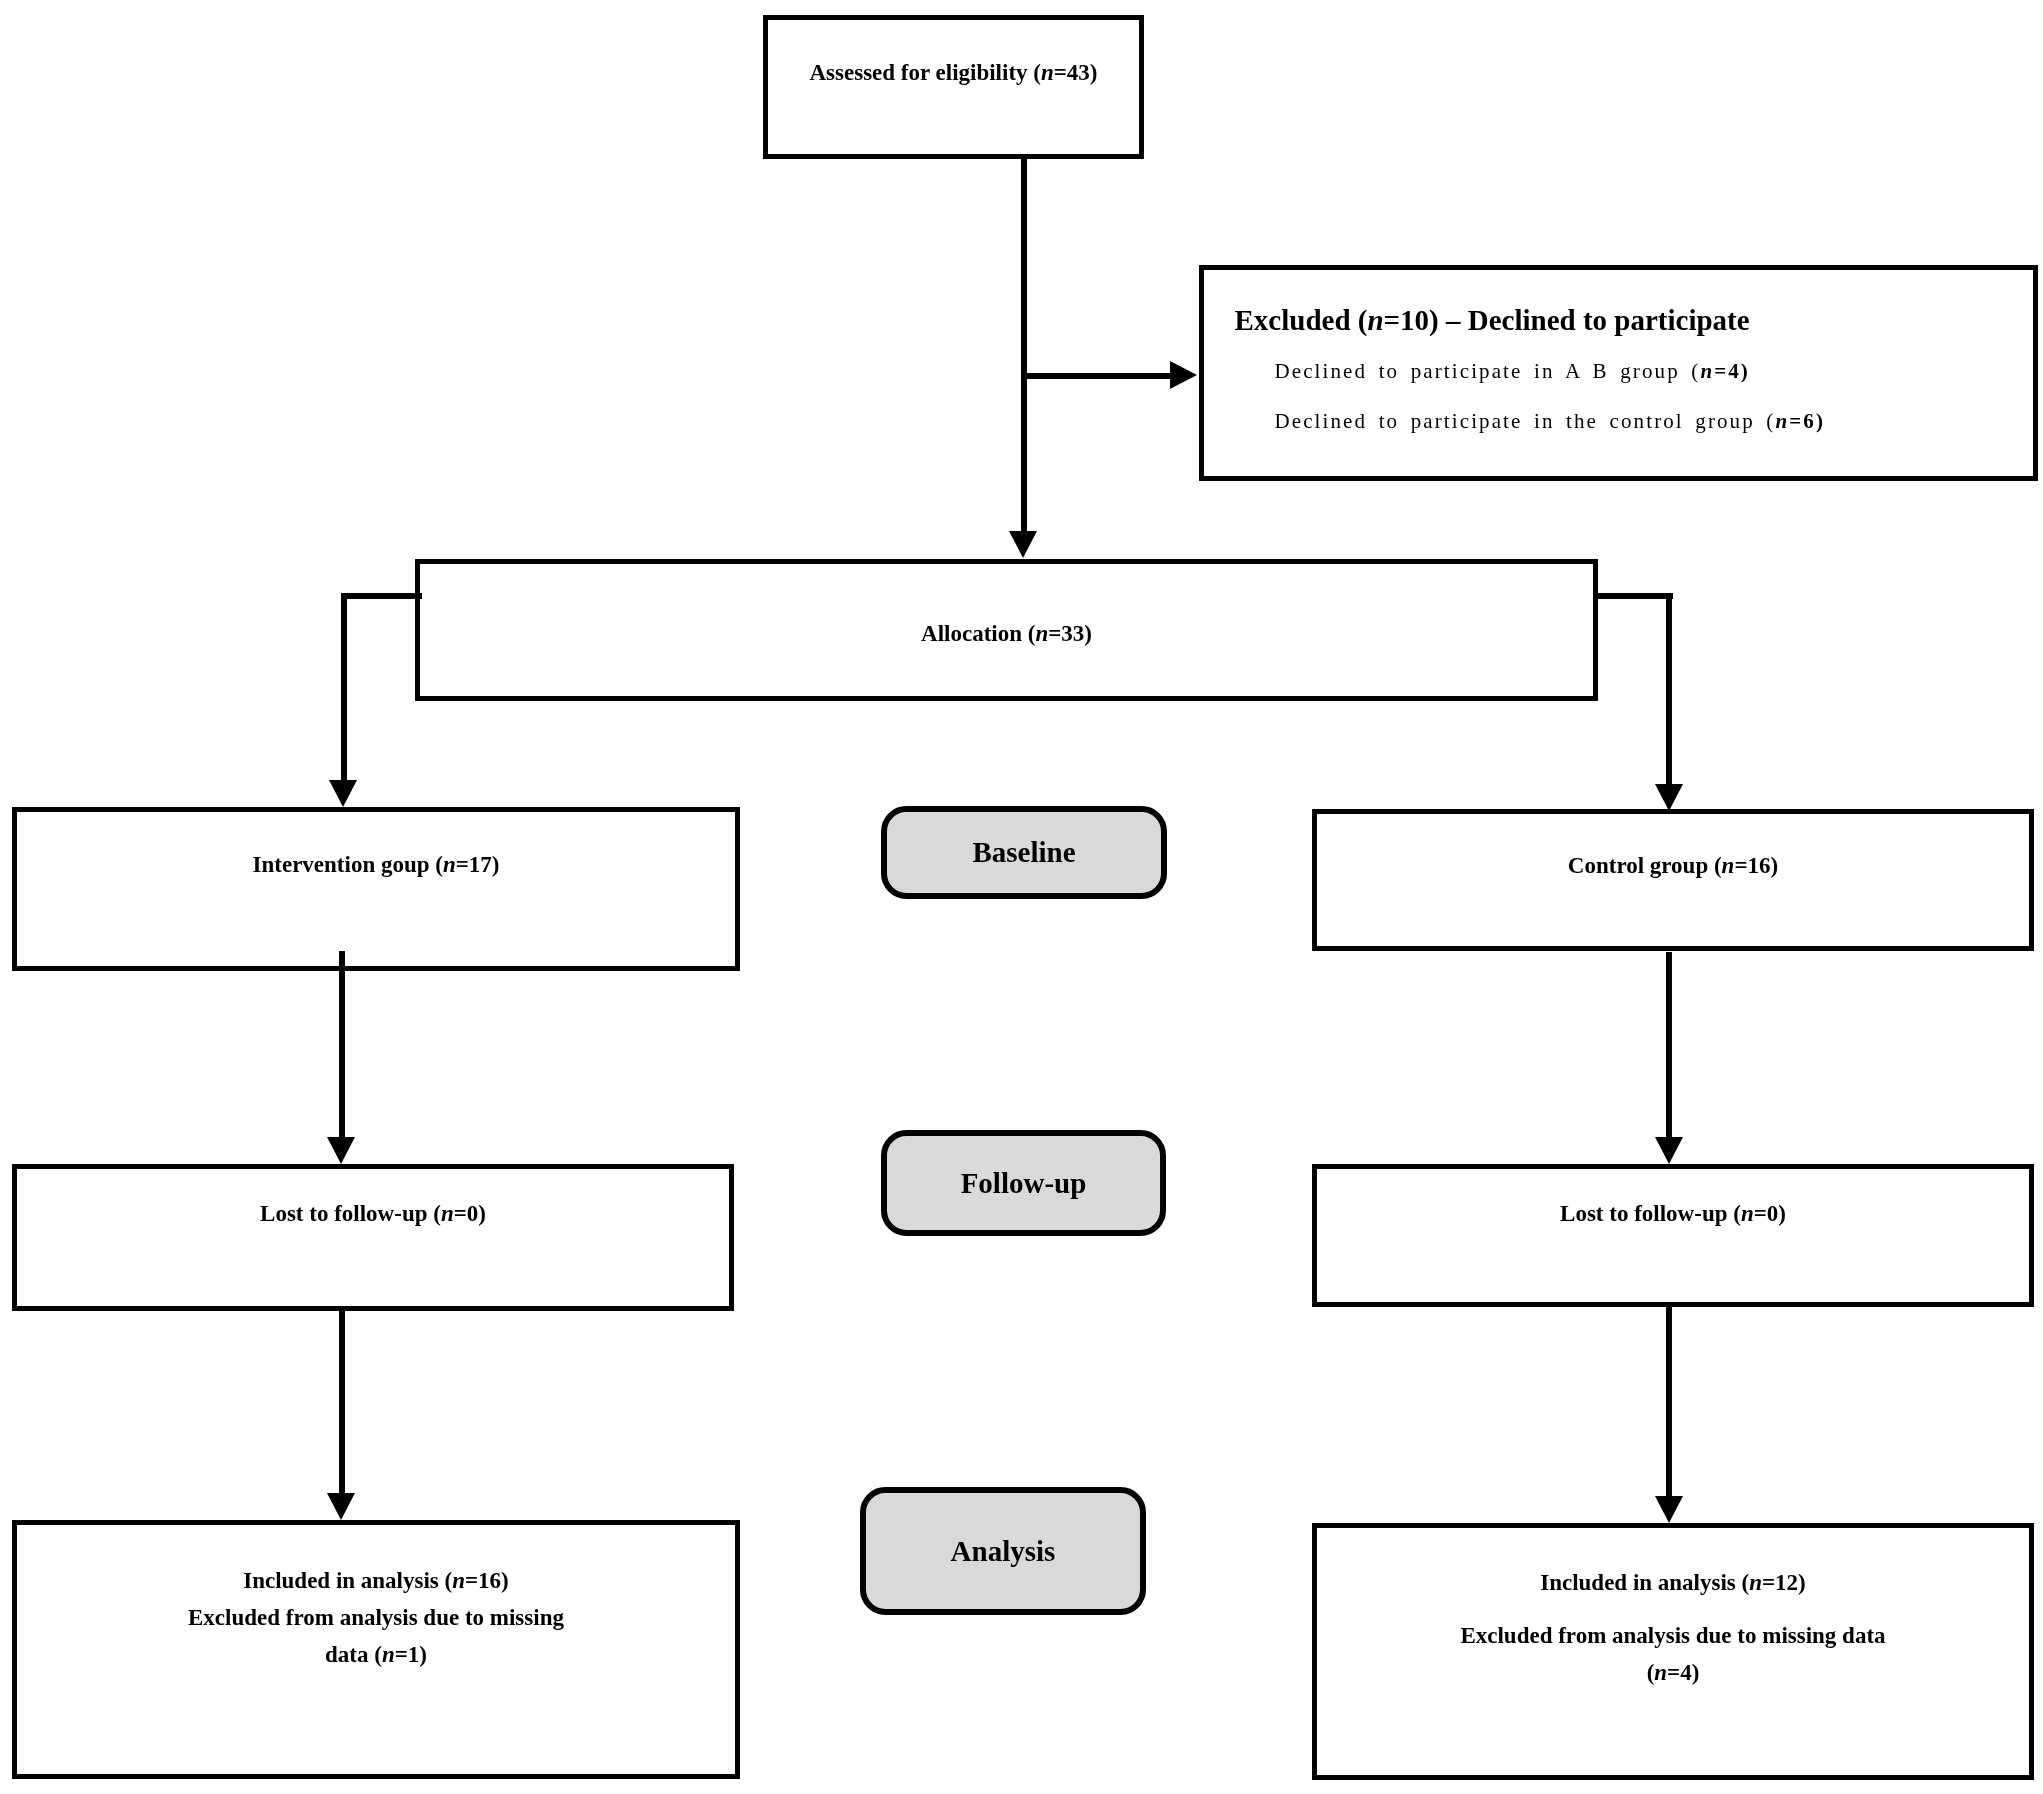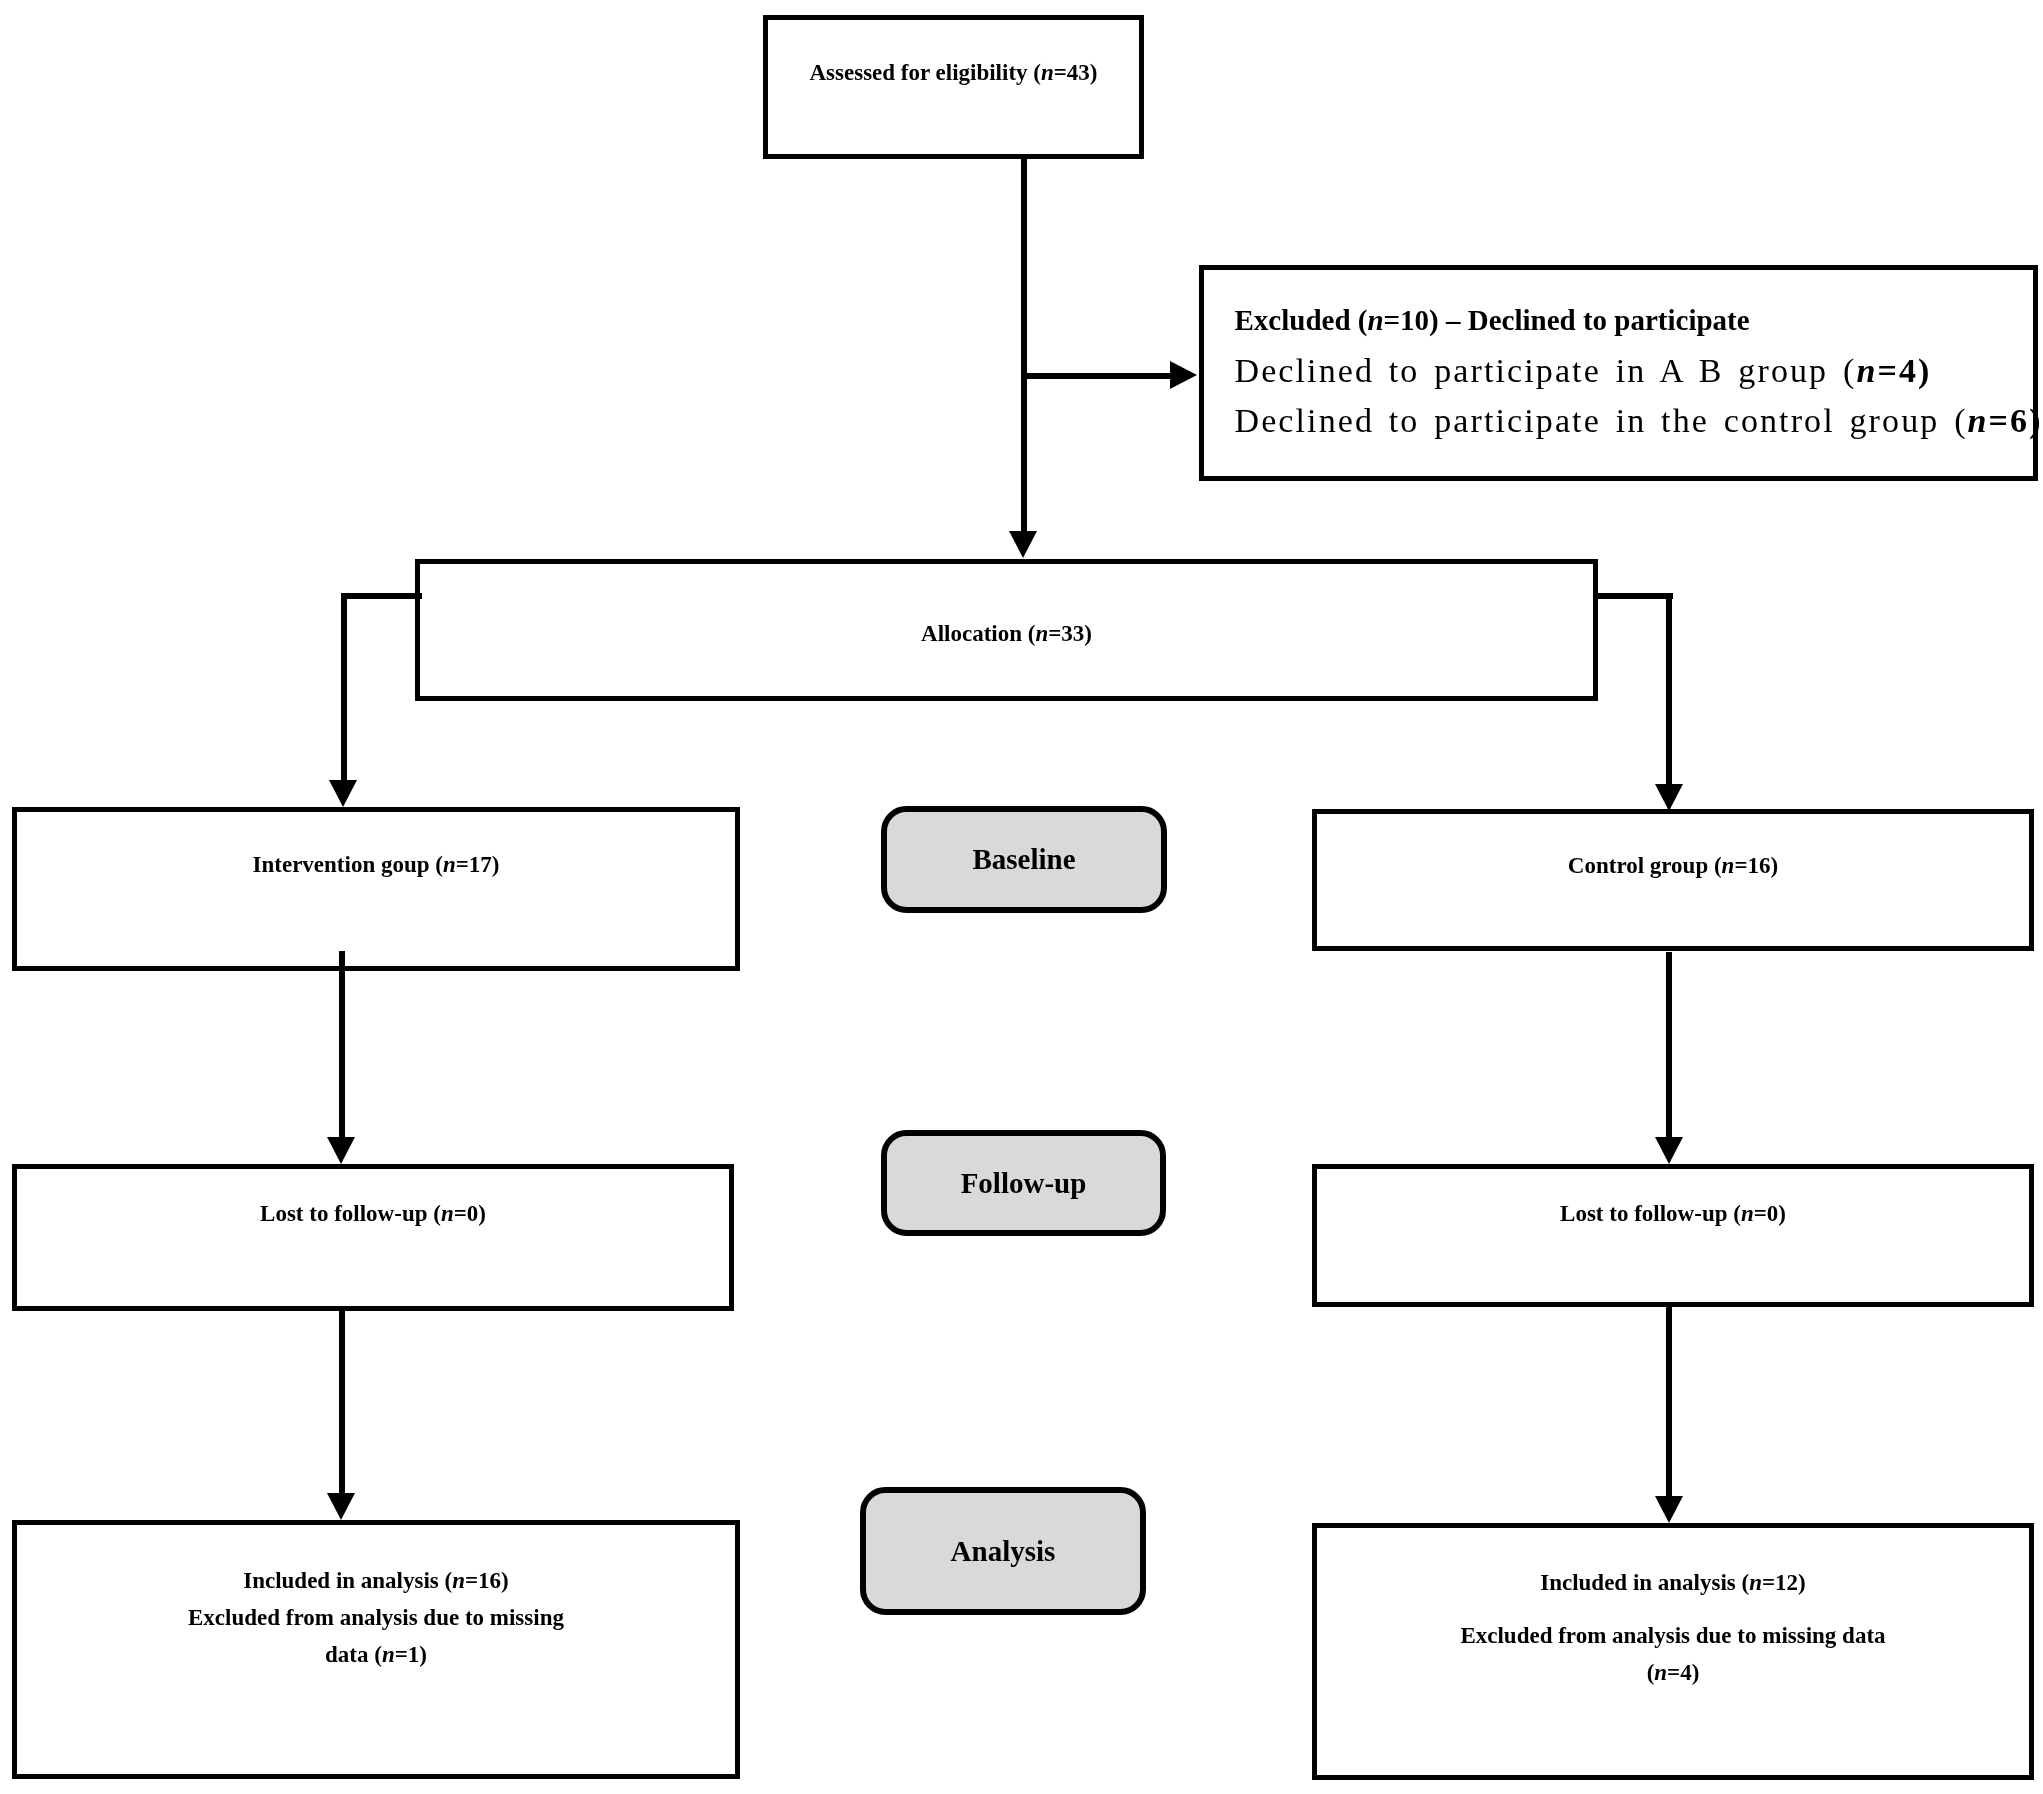--- a/index.html
+++ b/index.html
@@ -22,26 +22,27 @@
   .line {
     margin: 0;
     font-size: 23px;
     font-weight: bold;
     line-height: 37px;
     white-space: nowrap;
   }
   .line .nn { font-style: italic; }
   .excl-title { font-size: 29px; line-height: 39px; }
   .reason {
-    font-size: 34px;
+    font-size: 21px;
     font-weight: normal;
     letter-spacing: 2.1px;
     word-spacing: 4.2px;
     line-height: 36px;
     margin-top: 13.6px;
+    margin-left: 40px;
   }
   .reason .nn, .reason .post { font-weight: bold; }
   .stage {
     position: absolute;
     box-sizing: border-box;
     border: 6px solid #000000;
     border-radius: 25.4px;
     background: #d9d9d9;
     display: flex;
     align-items: center;
@@ -68,21 +69,21 @@
   .b-excluded   { left: 1199px; top: 265px;  width: 839px;  height: 216px; padding: 30.5px 17px 0 30.5px; }
   .b-allocation { left: 415px;  top: 559px;  width: 1183px; height: 142px; padding-top: 51px; }
   .b-intervention { left: 12px; top: 807px;  width: 728px;  height: 164px; padding-top: 34px; }
   .b-control    { left: 1312px; top: 809px;  width: 722px;  height: 142px; padding-top: 33px; }
   .b-lost-left  { left: 12px;   top: 1164px; width: 722px;  height: 147px; padding-top: 26px; }
   .b-lost-right { left: 1312px; top: 1164px; width: 722px;  height: 143px; padding-top: 26px; }
   .b-ana-left   { left: 12px;   top: 1520px; width: 728px;  height: 259px; padding-top: 37px; }
   .b-ana-right  { left: 1312px; top: 1523px; width: 722px;  height: 257px; padding-top: 36px; }
   .gap-left  { }
   .gap-right { margin-top: 16px; }
-  .s-baseline { left: 881px; top: 806px;  width: 286px; height: 107px; }
+  .s-baseline { left: 881px; top: 806px;  width: 286px; height: 93px; }
   .s-followup { left: 881px; top: 1130px; width: 285px; height: 106px; }
   .s-analysis { left: 860px; top: 1487px; width: 286px; height: 128px; }
   
   .c-top-v        { left: 1021px; top: 158px;  width: 6px;   height: 375px; }
   .c-top-arrow    { left: 1009px; top: 531px; }
   .c-excl-h       { left: 1021px; top: 373px;  width: 149px; height: 6px; }
   .c-excl-arrow   { left: 1170px; top: 361px; }
   .c-alloc-lh     { left: 341px;  top: 593px;  width: 81px;  height: 6px; }
   .c-alloc-lv     { left: 341px;  top: 593px;  width: 6px;   height: 193px; }
   .c-alloc-larrow { left: 329px;  top: 780px; }

